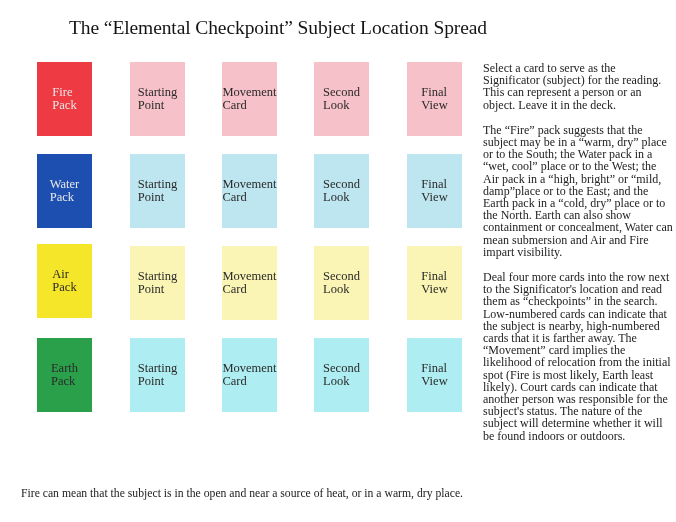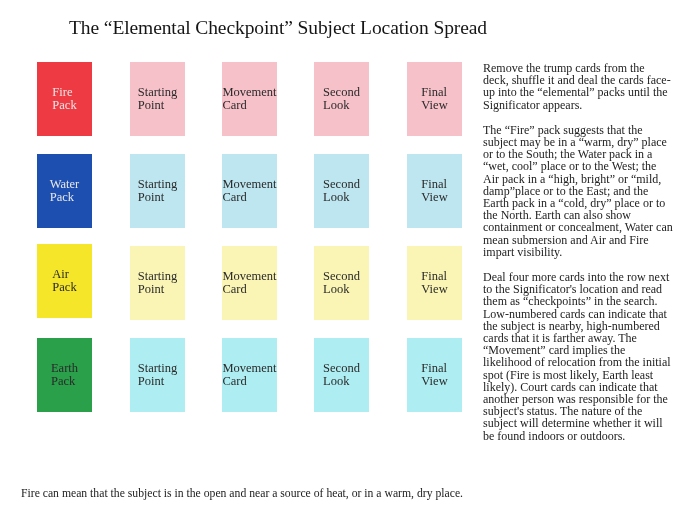--- a/index.html
+++ b/index.html
@@ -154,20 +154,20 @@
     </div>
 </div>
 <div class="card" style="left: 407px; top: 338px; background: rgb(174, 238, 242);">
   <div>
       <span>Final</span>
       <span>View</span>
     </div>
 </div>
 
 <div class="instructions">
-  <p>Remove the trump cards from the deck, shuffle it and deal the cards face-up into the “elemental” packs until the Significator appears.</p>
+  <p>Select a card to serve as the Significator (subject) for the reading. This can represent a person or an object. Leave it in the deck.</p>
   <p>The “Fire” pack suggests that the subject may be in a “warm, dry” place or to the South; the Water pack in a “wet, cool” place or to the West; the Air pack in a “high, bright” or “mild, damp”place or to the East; and the Earth pack in a “cold, dry” place or to the North. Earth can also show containment or concealment, Water can mean submersion and Air and Fire impart visibility.</p>
   <p>Deal four more cards into the row next to the Significator's location and read them as “checkpoints” in the search. Low-numbered cards can indicate that the subject is nearby, high-numbered cards that it is farther away. The “Movement” card implies the likelihood of relocation from the initial spot (Fire is most likely, Earth least likely). Court cards can indicate that another person was responsible for the subject's status. The nature of the subject will determine whether it will be found indoors or outdoors.</p>
 </div>
 
 <div class="meanings">
   <div>Fire can mean that the subject is in the open and near a source of heat, or in a warm, dry place.</div>
 </div>
 
 </body></html>

